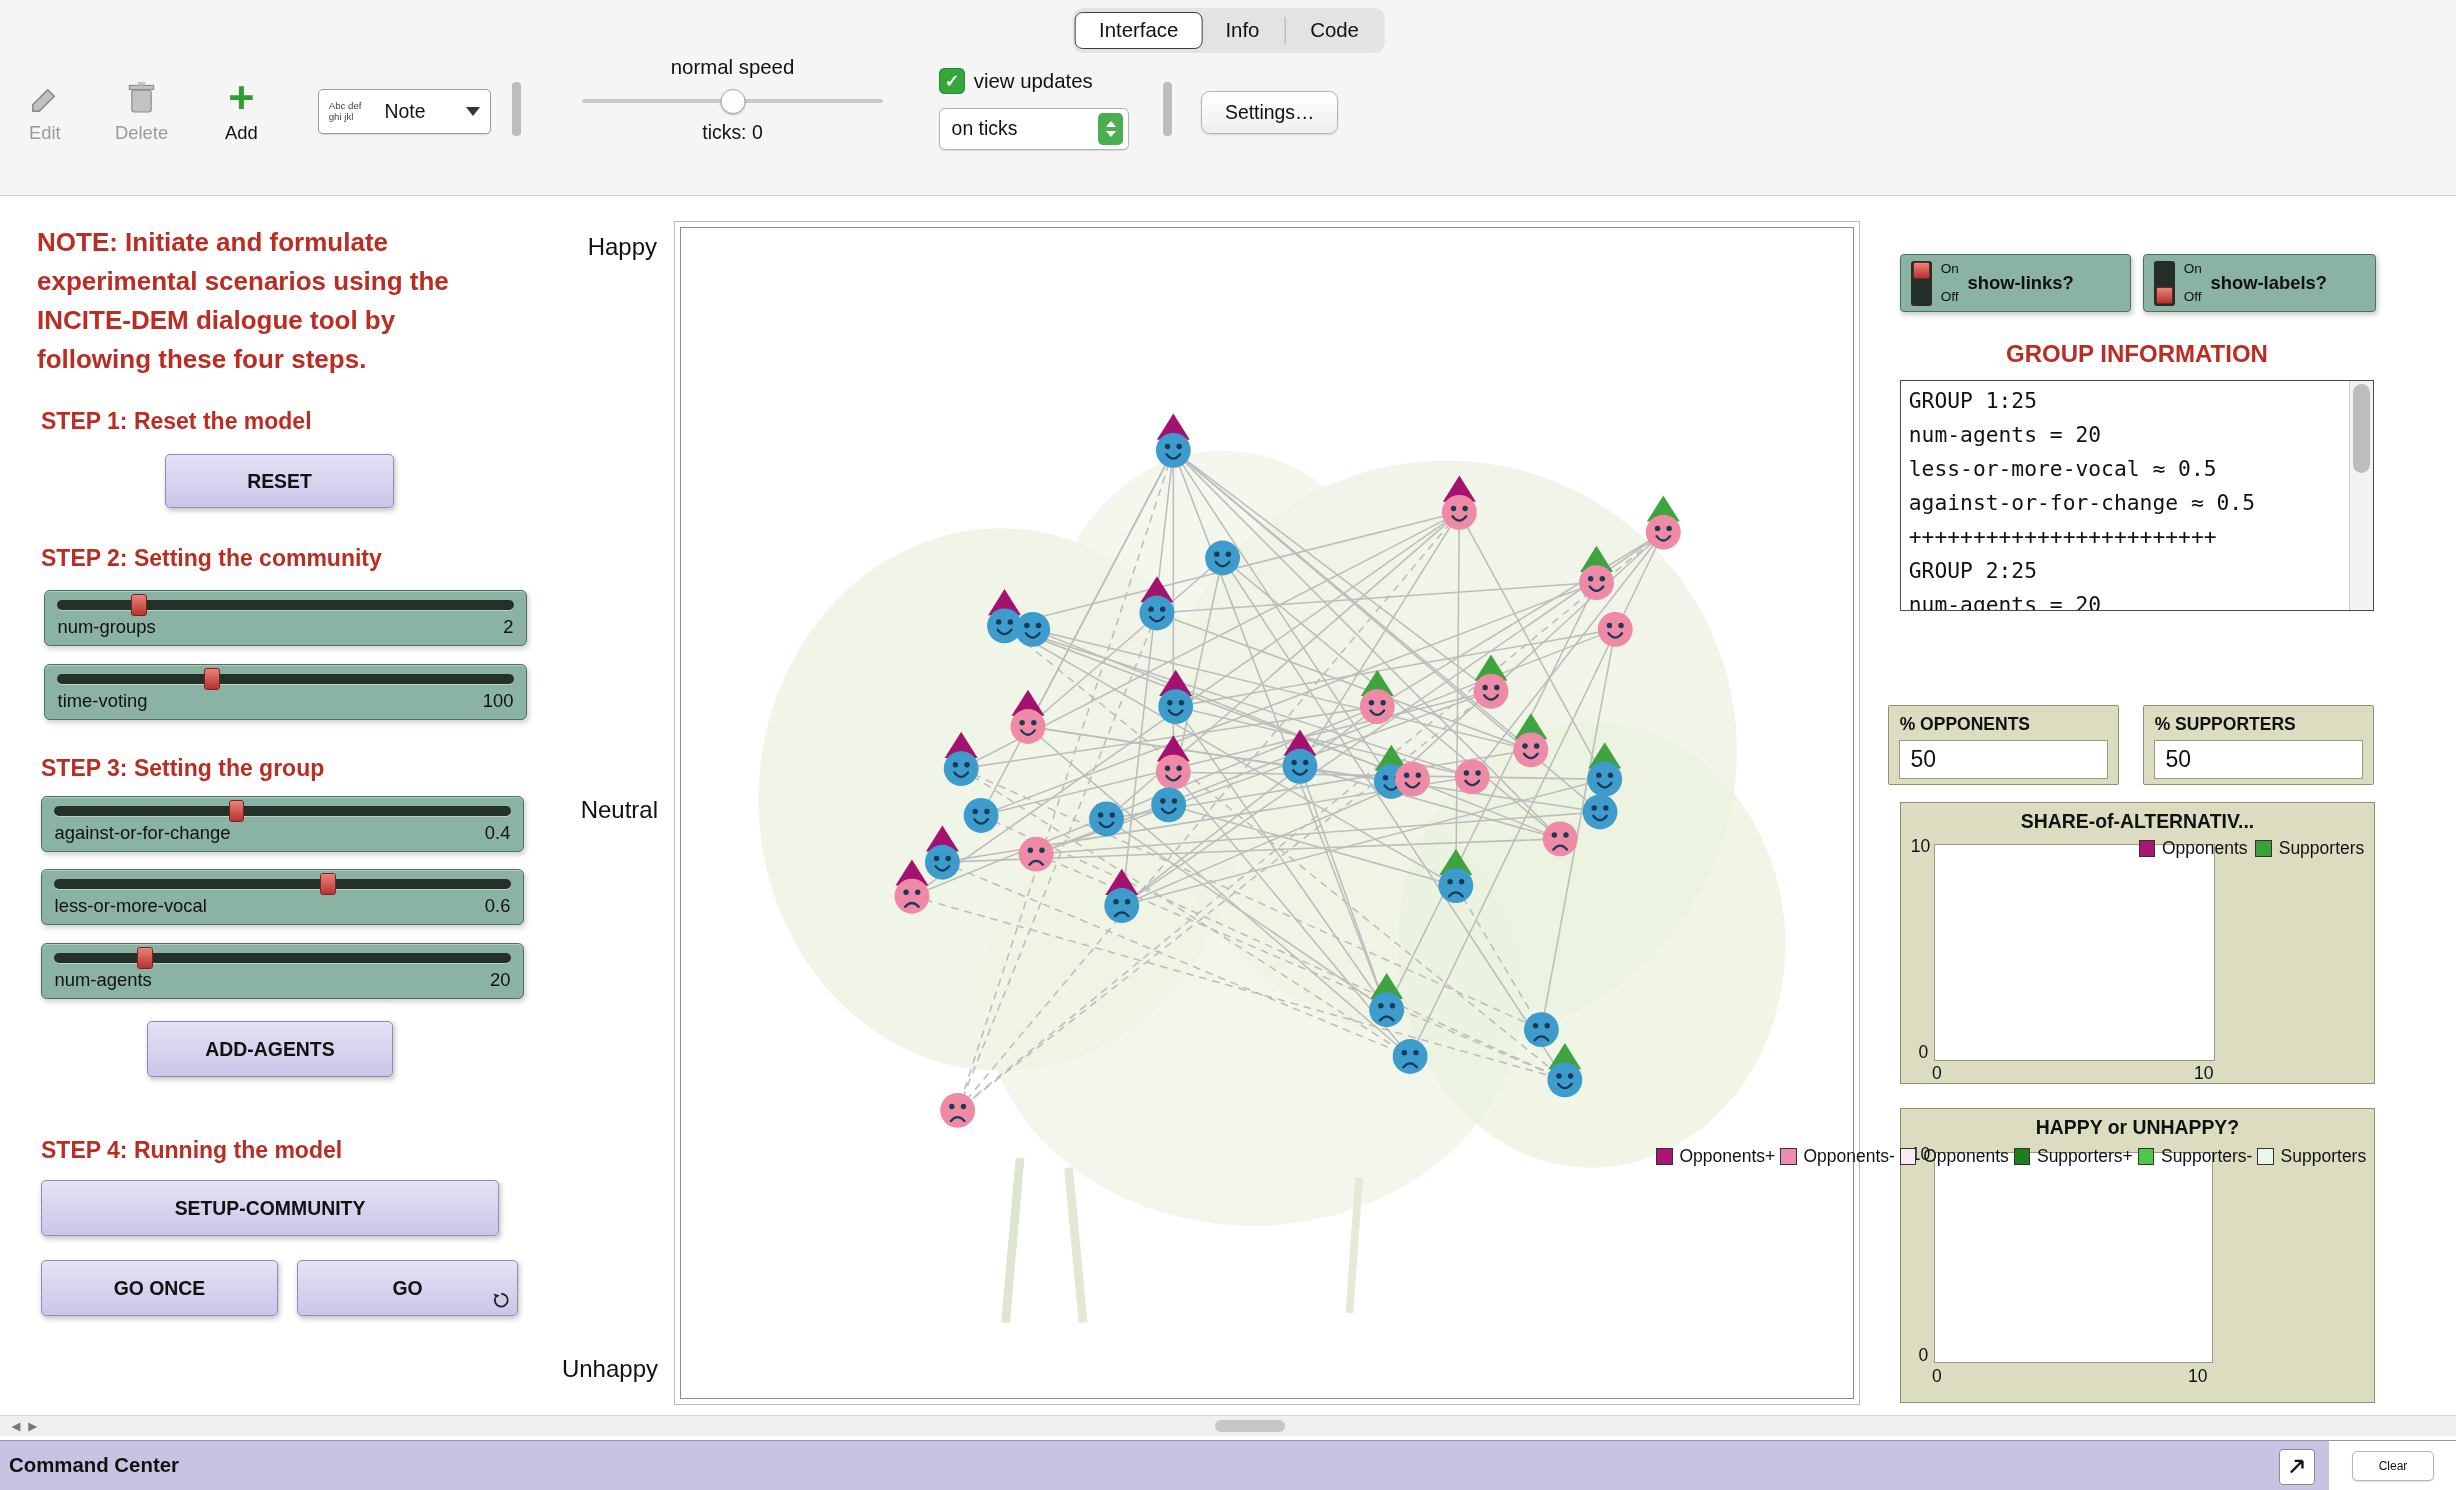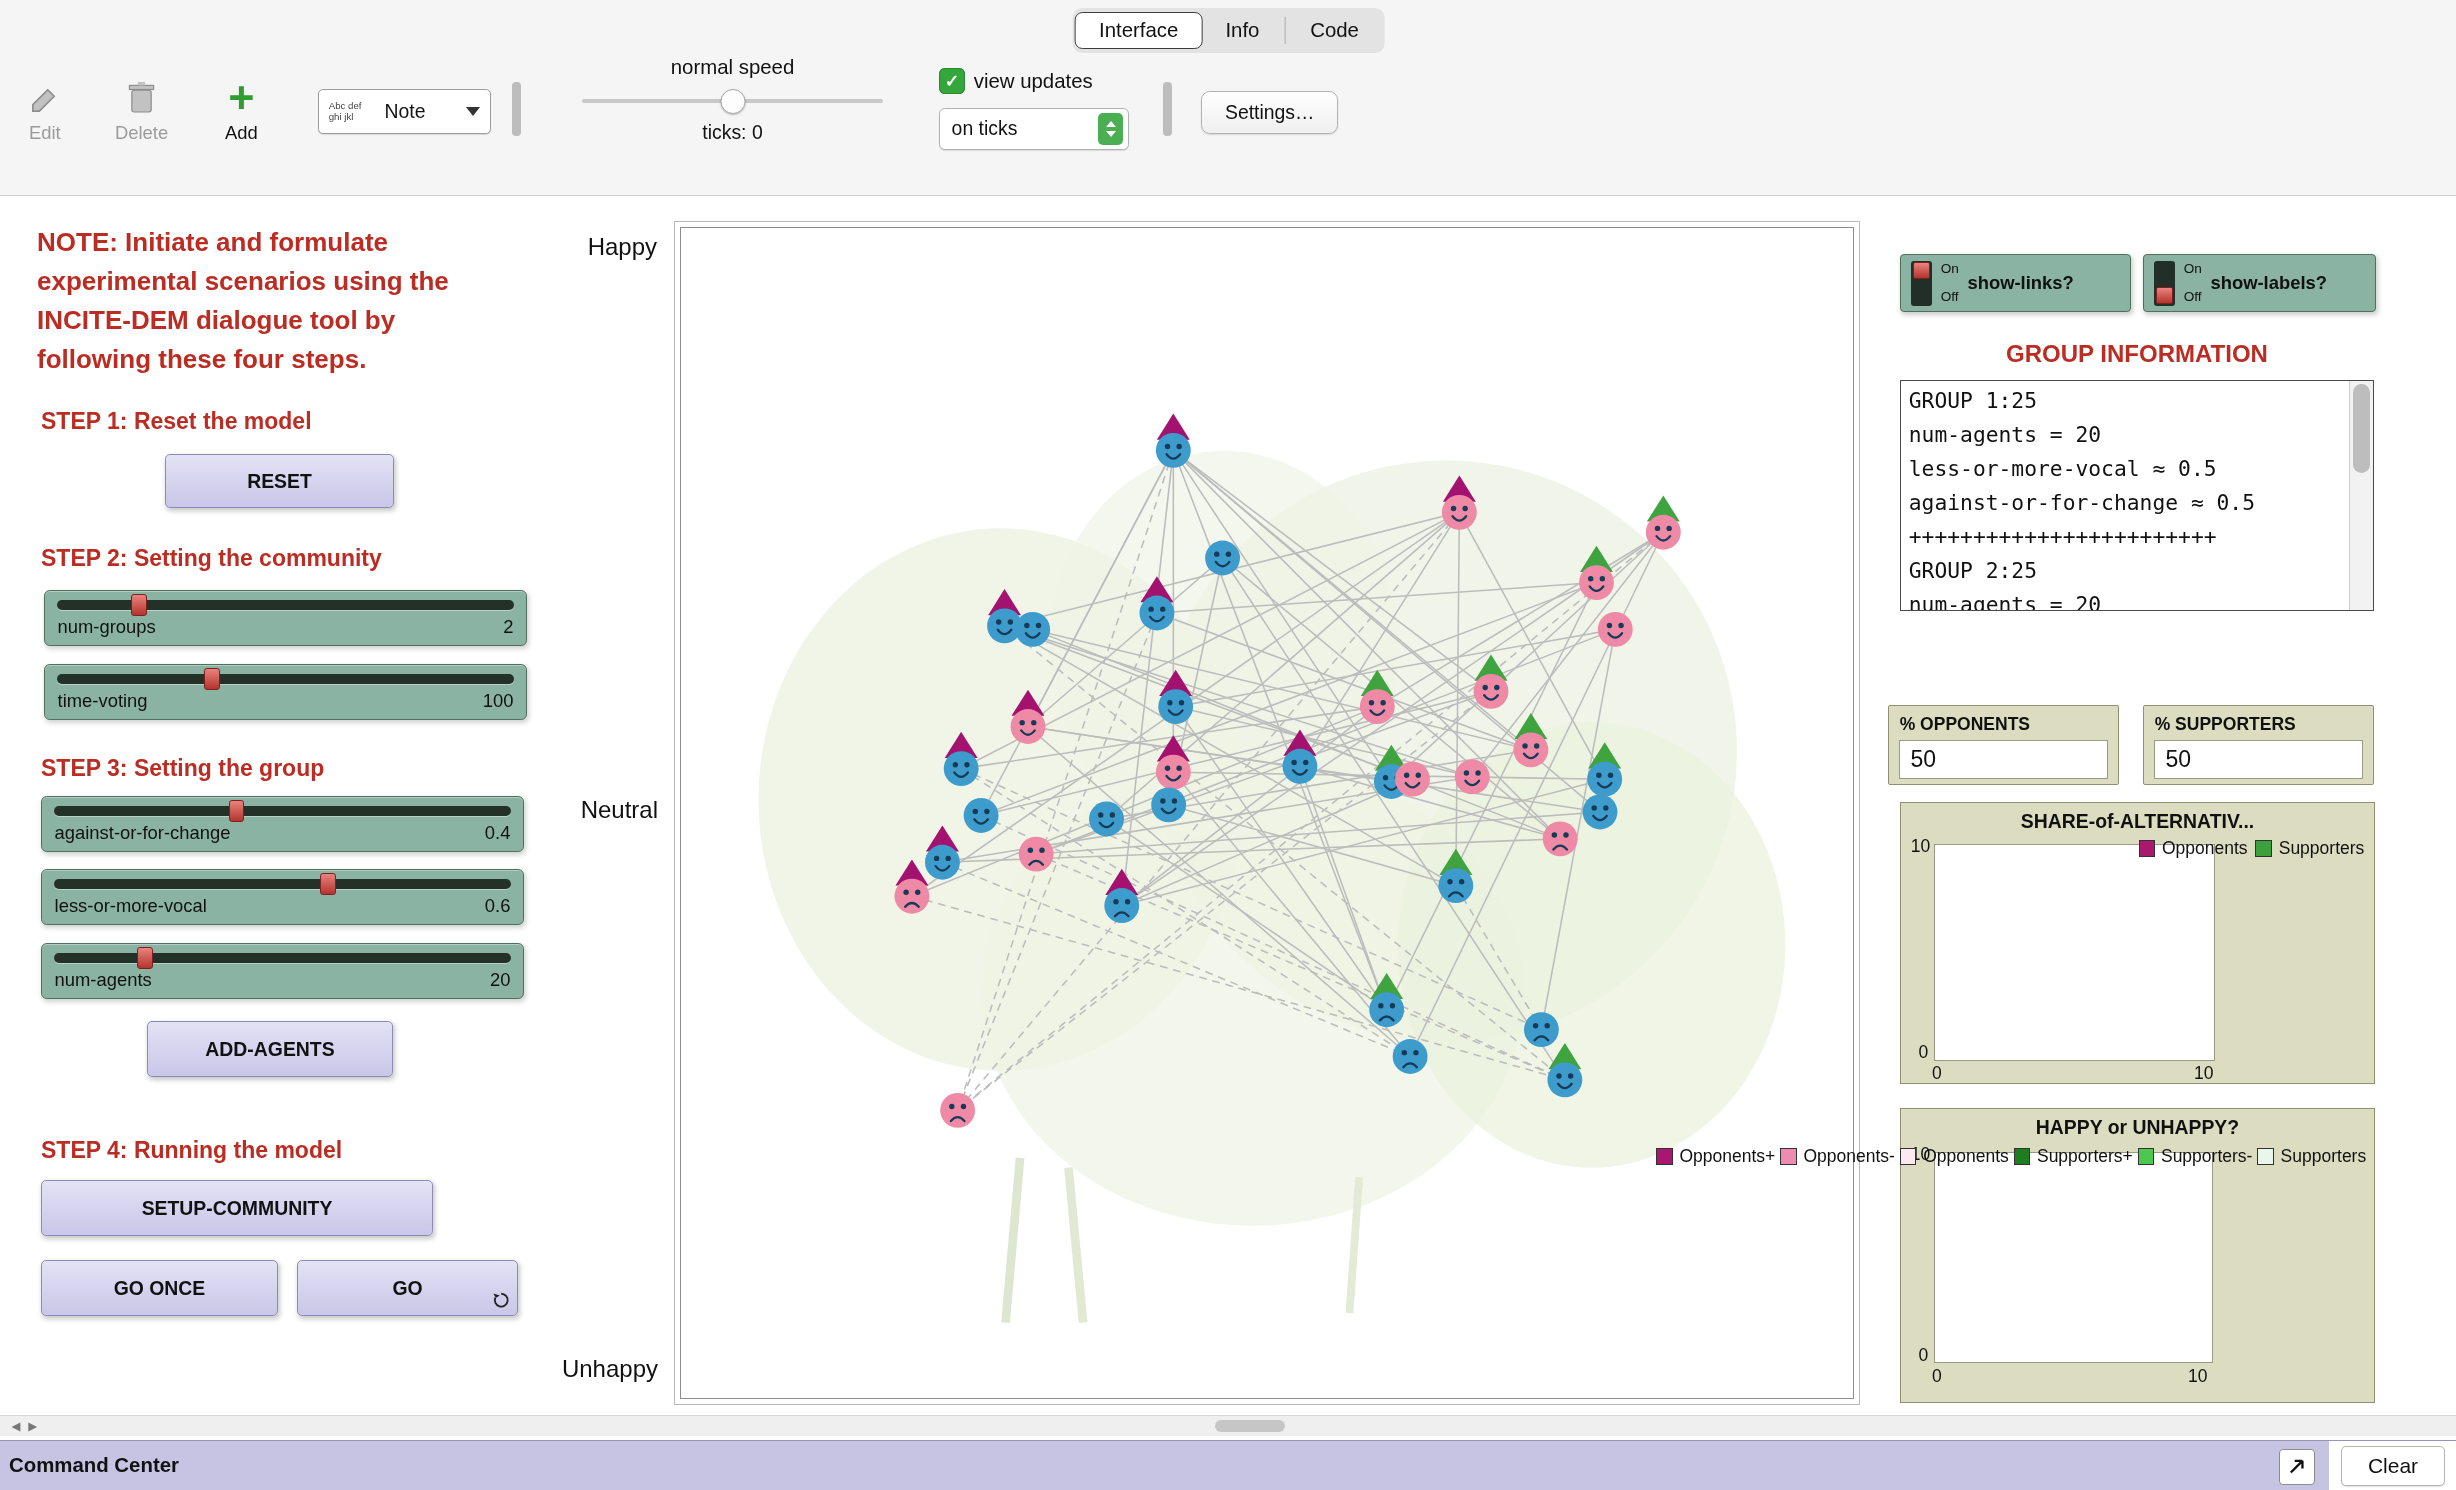--- a/index.html
+++ b/index.html
@@ -49,21 +49,21 @@
   .note-text{position:absolute;left:37px;top:223px;width:479px;font-size:26px;font-weight:bold;color:var(--heading-red);line-height:39px}
   .step-title{position:absolute;font-size:23px;font-weight:bold;color:var(--heading-red);white-space:nowrap}
   #step1-title{left:41px;top:408px}
   #step2-title{left:41px;top:545px}
   #step3-title{left:41px;top:755px}
   #step4-title{left:41px;top:1137px}
 
   .nl-button{position:absolute;background:linear-gradient(#e4e2f5,var(--button-lavender));border:1px solid #8d8ab3;border-radius:4.9px;display:flex;align-items:center;justify-content:center;font-size:19.4px;font-weight:bold;color:#111;box-shadow:1.9px 2.9px 4.9px rgba(0,0,0,.22);cursor:pointer}
   #reset-btn{left:165px;top:454px;width:229px;height:54px}
   #add-agents-btn{left:147px;top:1021px;width:246px;height:56px}
-  #setup-btn{left:41px;top:1180px;width:392px;height:56px}
+  #setup-btn{left:41px;top:1180px;width:458px;height:56px}
   #go-once-btn{left:41px;top:1260px;width:237px;height:56px}
   #go-btn{left:297px;top:1260px;width:221px;height:56px}
   .go-loop{position:absolute;right:6.8px;bottom:5.8px;line-height:0}
 
   .nl-slider{position:absolute;width:483px;height:56px;background:var(--widget-green);border:1px solid #50705f;border-radius:5.8px;box-shadow:inset 0 1px 0 rgba(255,255,255,.35),1.9px 2.9px 4.9px rgba(0,0,0,.18)}
   #slider-0{left:44px;top:590px}
   #slider-1{left:44px;top:664px}
   #slider-2{left:41px;top:796px}
   #slider-3{left:41px;top:869px}
   #slider-4{left:41px;top:943px}
@@ -124,21 +124,21 @@
 
   
   .hscroll{position:absolute;left:0;top:1415px;width:2457px;height:21.3px;background:#efefef;border-top:1px solid #d8d8d8}
   .hs-arrows{position:absolute;left:11.6px;top:2.9px;font-size:11.6px;color:#777;letter-spacing:7.8px}
   .hs-thumb{position:absolute;left:1215px;top:3.9px;width:70px;height:12.6px;background:#c6c6c6;border-radius:6.8px}
 
   .cc-bar{position:absolute;left:0;top:1440px;width:2457px;height:50px;background:#c6c3e3;border-top:1px solid #9694b5;display:flex;align-items:center}
   .cc-title{font-size:20.4px;font-weight:bold;margin-left:9px}
   .cc-export{position:absolute;right:142px;top:7.8px;width:36px;height:36px;background:#fff;border:1px solid #8b8b8b;border-radius:3.9px;display:flex;align-items:center;justify-content:center}
   .cc-clear-zone{position:absolute;right:0;top:0;width:128px;height:50px;background:#fff;display:flex;align-items:center;justify-content:center}
-  .cc-clear{padding:6.8px 26px;background:#fff;border:1px solid #b5b5b5;border-radius:5px;font-size:21px;box-shadow:0 1px 1px rgba(0,0,0,.12)}
+  .cc-clear{padding:6.8px 26px;background:#fff;border:1px solid #b5b5b5;border-radius:5px;font-size:12px;box-shadow:0 1px 1px rgba(0,0,0,.12)}
 </style>
 </head>
 <body>
 
 <div id="root">
 
   <div class="chrome">
     <div class="tabgroup">
       <div class="tab active">Interface</div>
       <div class="tab">Info</div>

